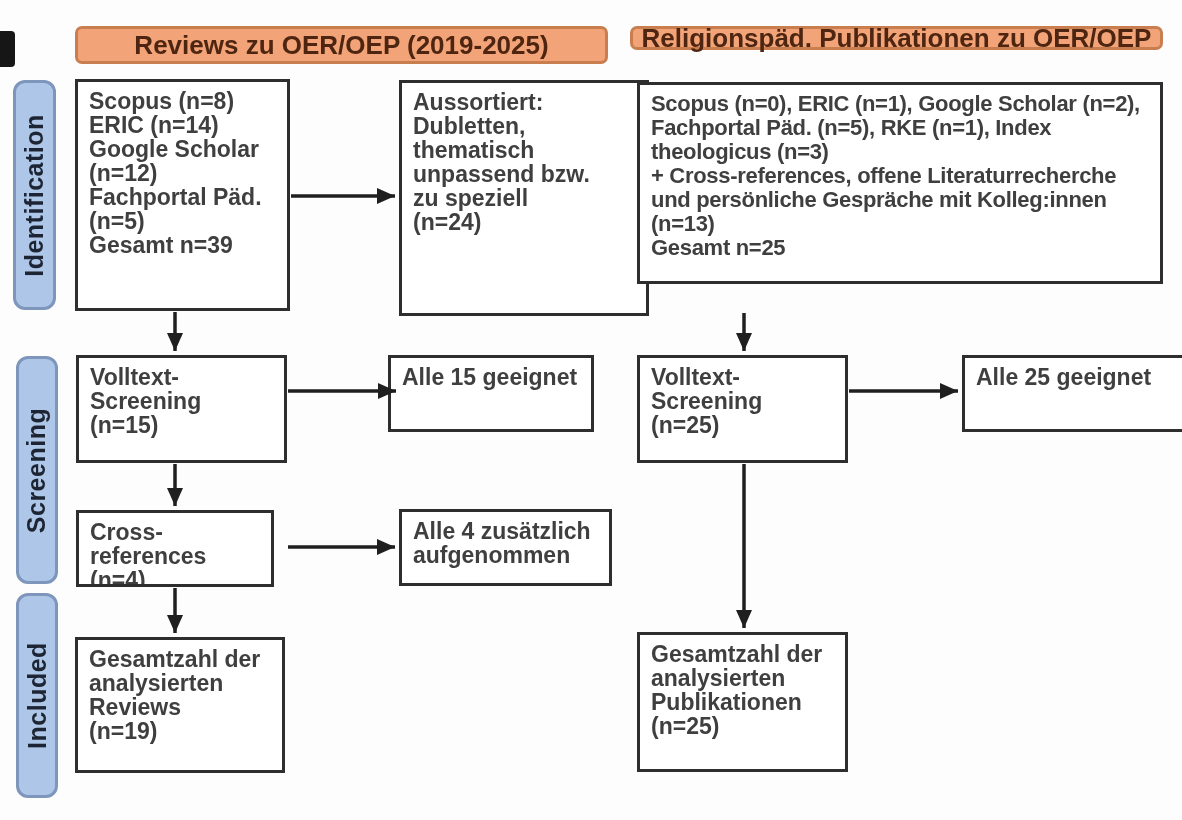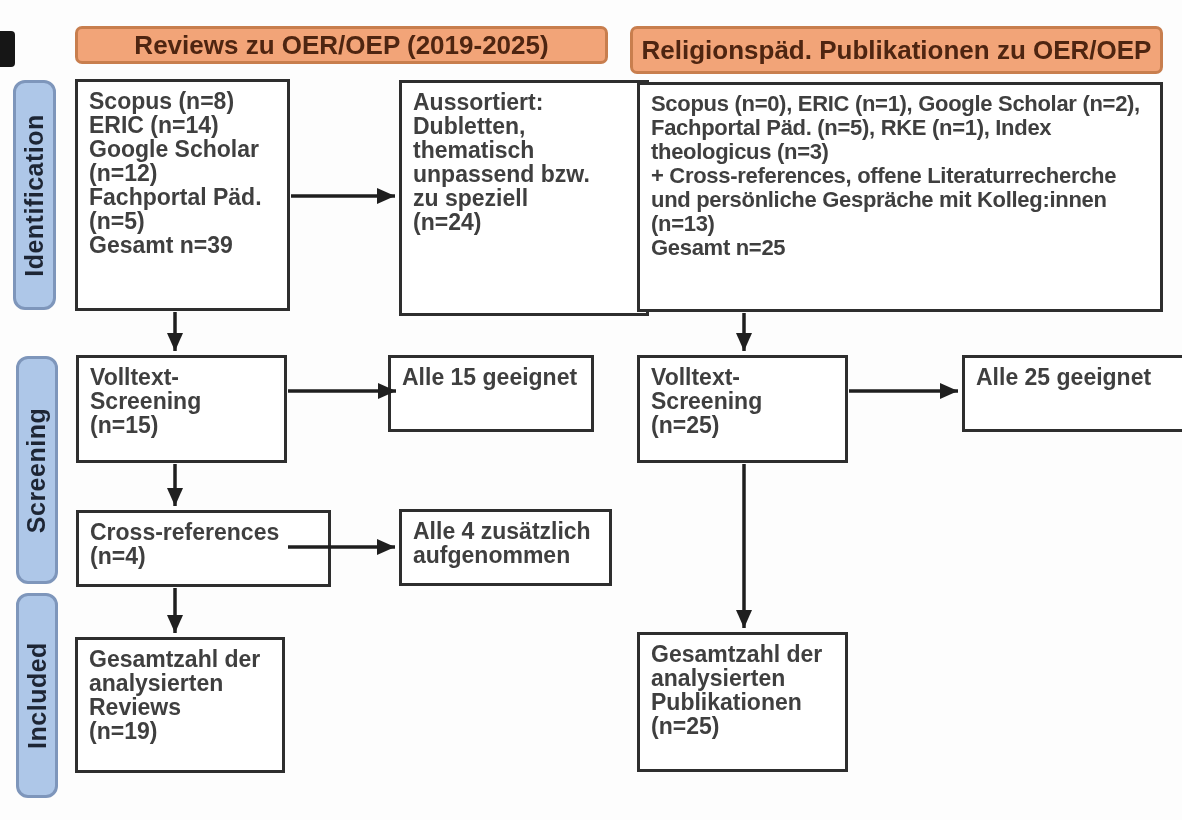--- a/index.html
+++ b/index.html
@@ -43,21 +43,21 @@
 </head>
 <body>
 
 <div class="canvas">
 
   <div class="artifact"></div>
 
   <div class="col-header" style="left:75px;top:26px;width:533px;height:38px;">
     <span>Reviews zu OER/OEP (2019-2025)</span>
   </div>
-  <div class="col-header" style="left:630px;top:26px;width:533px;height:48px;">
+  <div class="col-header" style="left:630px;top:26px;width:533px;height:24px;">
     <span>Religionspäd. Publikationen zu OER/OEP</span>
   </div>
 
   <div class="stage" style="left:13px;top:80px;width:43px;height:230px;">
     <span>Identification</span>
   </div>
   <div class="stage" style="left:16px;top:356px;width:42px;height:228px;">
     <span>Screening</span>
   </div>
   <div class="stage" style="left:16px;top:593px;width:42px;height:205px;">
@@ -74,30 +74,30 @@
   <div class="box" style="left:399px;top:80px;width:250px;height:236px;">Aussortiert:
 Dubletten,
 thematisch
 unpassend bzw.
 zu speziell
 (n=24)</div>
   <div class="box" style="left:76px;top:355px;width:211px;height:108px;">Volltext-
 Screening
 (n=15)</div>
   <div class="box" style="left:388px;top:355px;width:206px;height:77px;">Alle 15 geeignet</div>
-  <div class="box" style="left:76px;top:510px;width:255px;height:77px;">Cross-references
+  <div class="box" style="left:76px;top:510px;width:198px;height:77px;">Cross-references
 (n=4)</div>
   <div class="box" style="left:399px;top:509px;width:213px;height:77px;">Alle 4 zusätzlich
 aufgenommen</div>
   <div class="box" style="left:75px;top:637px;width:210px;height:136px;">Gesamtzahl der
 analysierten
 Reviews
 (n=19)</div>
 
-  <div class="box wide" style="left:637px;top:82px;width:526px;height:230px;">Scopus (n=0), ERIC (n=1), Google Scholar (n=2),
+  <div class="box wide" style="left:637px;top:82px;width:526px;height:202px;">Scopus (n=0), ERIC (n=1), Google Scholar (n=2),
 Fachportal Päd. (n=5), RKE (n=1), Index
 theologicus (n=3)
 + Cross-references, offene Literaturrecherche
 und persönliche Gespräche mit Kolleg:innen
 (n=13)
 Gesamt n=25</div>
   <div class="box" style="left:637px;top:355px;width:211px;height:108px;">Volltext-
 Screening
 (n=25)</div>
   <div class="box" style="left:962px;top:355px;width:238px;height:77px;">Alle 25 geeignet</div>

